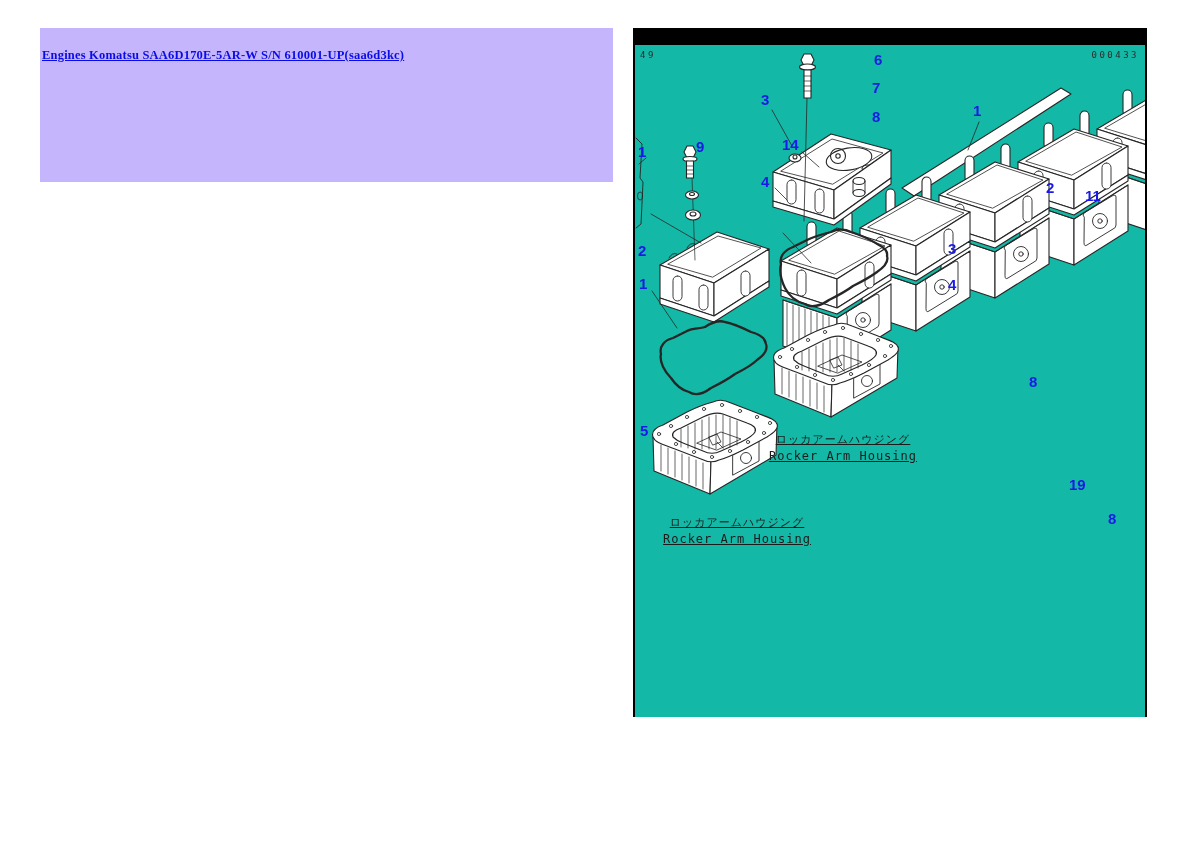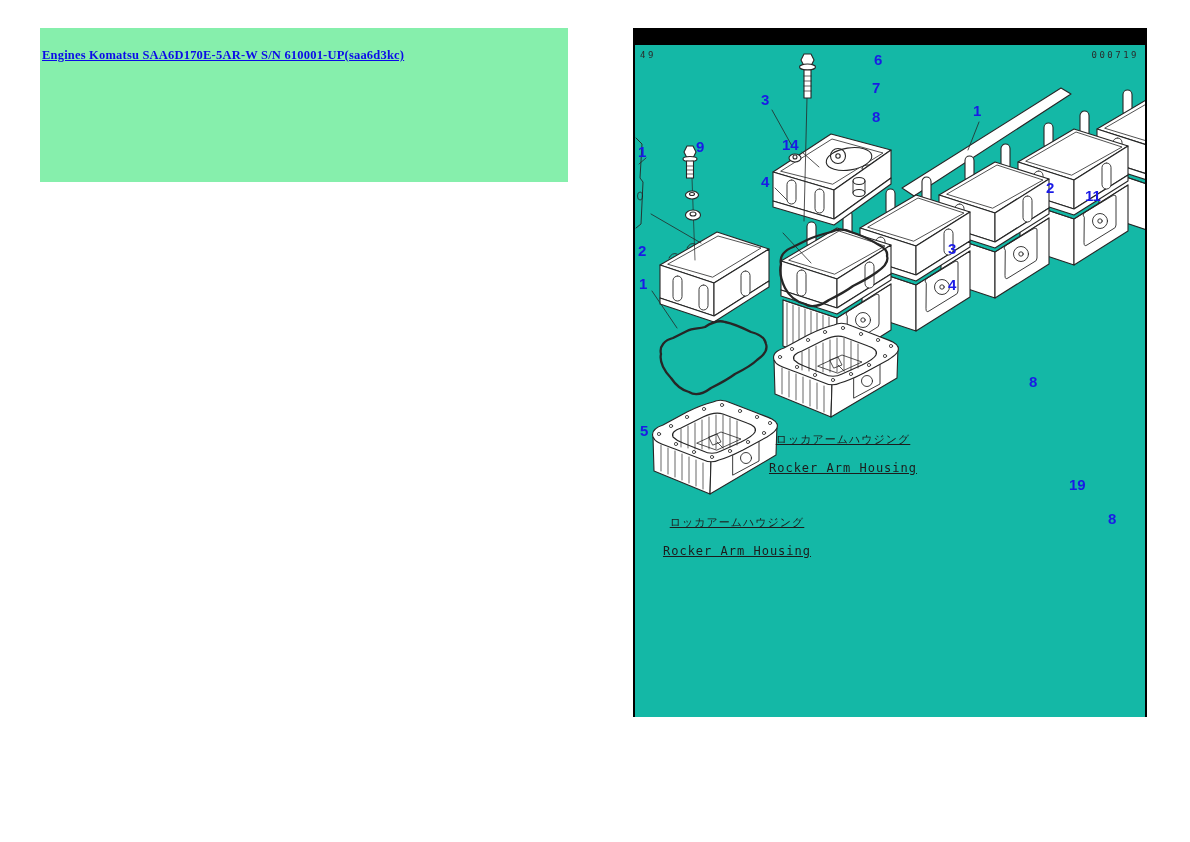--- a/index.html
+++ b/index.html
@@ -1,21 +1,21 @@
 <!DOCTYPE html>
 <html><head>
 <meta charset="utf-8">
 <style>
   html,body{margin:0;padding:0;background:#ffffff;}
   body{width:1190px;height:842px;position:relative;overflow:hidden;
        font-family:"Liberation Sans",sans-serif;}
 
   
-  .banner{position:absolute;left:40px;top:28px;width:528px;height:154px;
-          background:#86efac;box-sizing:border-box;padding:17px 14px 0 2px;}
+  .banner{position:absolute;left:40px;top:28px;width:573px;height:154px;
+          background:#c4b5fd;box-sizing:border-box;padding:17px 14px 0 2px;}
   .banner a{color:#0b0be8;font:bold 12.5px "Liberation Serif",serif;
             text-decoration:underline;letter-spacing:.2px;}
 
   
   .sheet{position:absolute;left:633px;top:28px;width:514px;height:689px;
          box-sizing:border-box;border-left:2px solid #000;border-right:2px solid #000;
          background:#14b8a6;}
   .sheet-topbar{position:absolute;left:0;top:0;width:100%;height:17px;background:#000;}
   .sheet-num{position:absolute;top:22px;font:9px "DejaVu Sans Mono",monospace;
              color:#2b2b2b;letter-spacing:2.5px;}
@@ -26,35 +26,35 @@
 
   .callout{position:absolute;font:bold 15px "Liberation Sans",sans-serif;
            color:#1a1ae6;line-height:18px;}
 
   .watermark{position:absolute;left:258px;top:318px;font:20px "Liberation Sans",sans-serif;
              color:#3d3d3d;letter-spacing:.5px;}
 
   .caption{position:absolute;text-align:center;color:#1c1c1c;
            font-family:"DejaVu Sans Mono",monospace;text-decoration:underline;}
   .caption .jp{font-size:11px;letter-spacing:1px;display:block;}
-  .caption .en{font-size:12px;letter-spacing:1px;display:block;margin-top:14px;}
+  .caption .en{font-size:12px;letter-spacing:1px;display:block;margin-top:2px;}
   .caption.mid{left:128px;top:404px;width:160px;}
   .caption.bl{left:22px;top:487px;width:160px;}
 </style>
 </head>
 <body>
 
 <div class="banner">
   <a href="#">Engines Komatsu SAA6D170E-5AR-W S/N 610001-UP(saa6d3kc)</a>
 </div>
 
 <div class="sheet">
   <div class="sheet-topbar"></div>
   <span class="sheet-num left">49</span>
-  <span class="sheet-num right">000719</span>
+  <span class="sheet-num right">000433</span>
 
   <svg class="art" width="510" height="689" viewBox="0 0 510 689" stroke="#262626" fill="none" stroke-width="1.1" stroke-linejoin="round" stroke-linecap="round">
     <defs>
 
       <g id="housing" stroke="#262626" stroke-width="1.1" fill="#fff" stroke-linejoin="round">
         <path d="M6,40 L7,74 L63,97 L64,63 Z"></path>
         <path d="M130,27 L129,58 L63,97 L64,63 Z"></path>
         <path d="M14,48 l0,26 M21,51 l0,26 M28,54 l0,26 M35,57 l0,26 M42,60 l0,26 M49,63 l0,26 M56,66 l0,26" fill="none" stroke-width="0.7"></path>
         <path d="M86,58 L112,44 L112,64 L86,78 Z" fill="none" stroke-width="0.9"></path>
         <circle cx="99" cy="61" r="5.5" fill="none" stroke-width="0.9"></circle>

